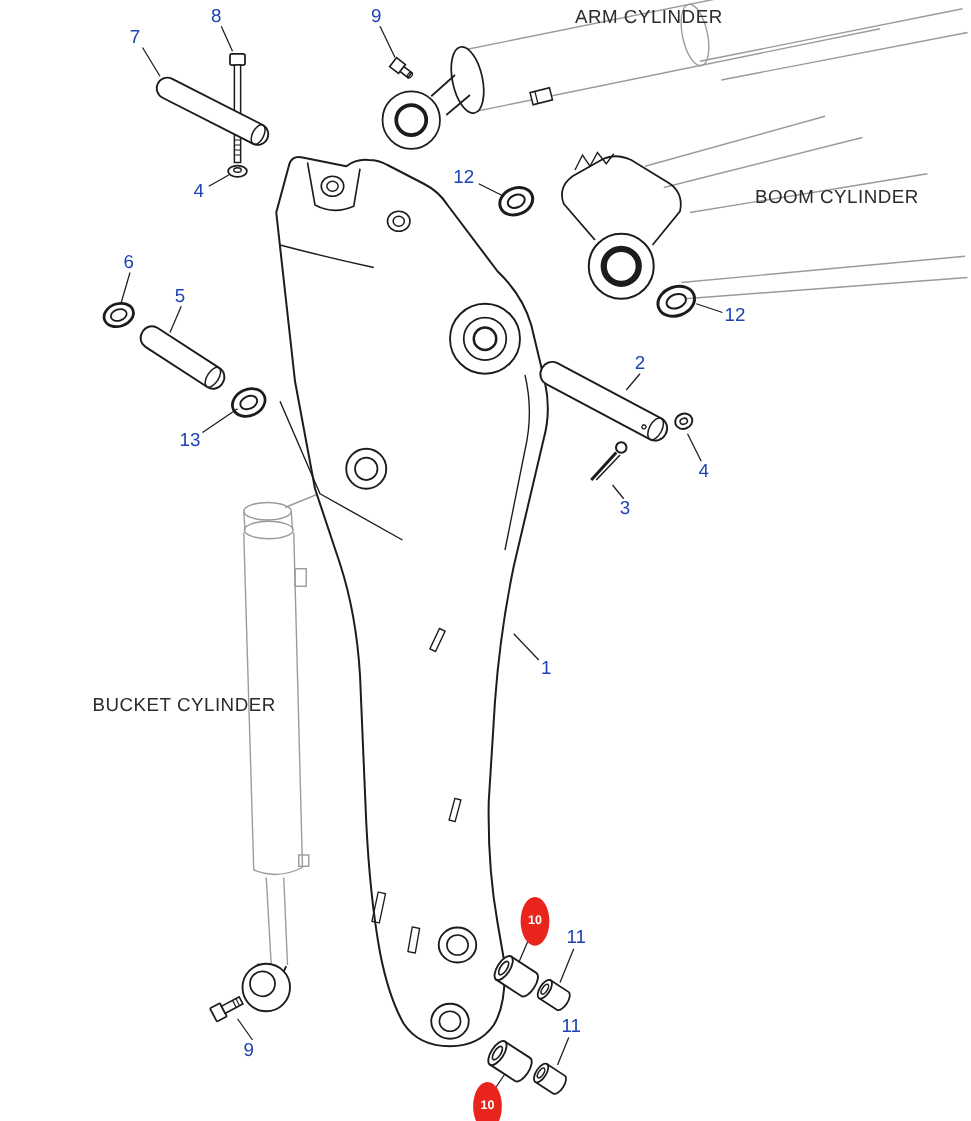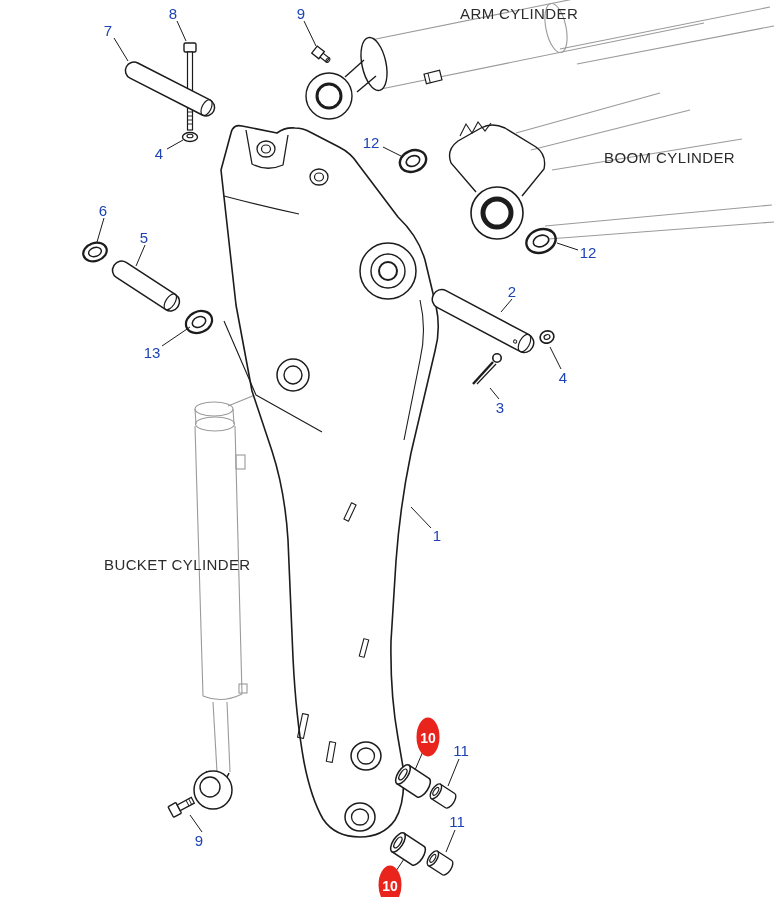--- a/index.html
+++ b/index.html
@@ -12,21 +12,21 @@
   }
   .callout {
     position:absolute; transform:translate(-50%,-50%);
     font-size:15px; line-height:1; color:var(--callout,#1d43b5);
     text-align:center; cursor:pointer; user-select:none;
   }
   .callout.red {
     width:23px; height:39px; border-radius:50%;
     background:var(--highlight,#e8241d); color:var(--highlight-text,#ffffff);
     display:flex; align-items:center; justify-content:center;
-    font-size:14px; font-weight:bold;
+    font-size:10px; font-weight:bold;
   }
   .sM { stroke:var(--line,#1c1c1c); }
   .sP { stroke:var(--phantom,#9a9a9a); }
 </style>
 </head>
 <body>
 
 <div class="stage">
 
   <svg class="art" width="777" height="897" viewBox="0 0 777 897">
@@ -229,21 +229,21 @@
       <line x1="424" y1="749" x2="415" y2="770"></line>
       <line x1="459" y1="759" x2="448" y2="786"></line>
       <line x1="455" y1="830" x2="446" y2="852"></line>
       <line x1="394" y1="874" x2="404" y2="859"></line>
       <line x1="202" y1="832" x2="190" y2="815"></line>
     </g>
   </svg>
 
   <div class="cyl-label" style="left:460px;top:5px">ARM CYLINDER</div>
   <div class="cyl-label" style="left:604px;top:149px">BOOM CYLINDER</div>
-  <div class="cyl-label" style="left:104px;top:556px">BUCKET CYLINDER</div>
+  <div class="cyl-label" style="left:74px;top:556px">BUCKET CYLINDER</div>
 
   <span class="callout" style="left:108px;top:30px">7</span>
   <span class="callout" style="left:173px;top:13px">8</span>
   <span class="callout" style="left:301px;top:13px">9</span>
   <span class="callout" style="left:159px;top:153px">4</span>
   <span class="callout" style="left:371px;top:142px">12</span>
   <span class="callout" style="left:588px;top:252px">12</span>
   <span class="callout" style="left:103px;top:210px">6</span>
   <span class="callout" style="left:144px;top:237px">5</span>
   <span class="callout" style="left:152px;top:352px">13</span>

